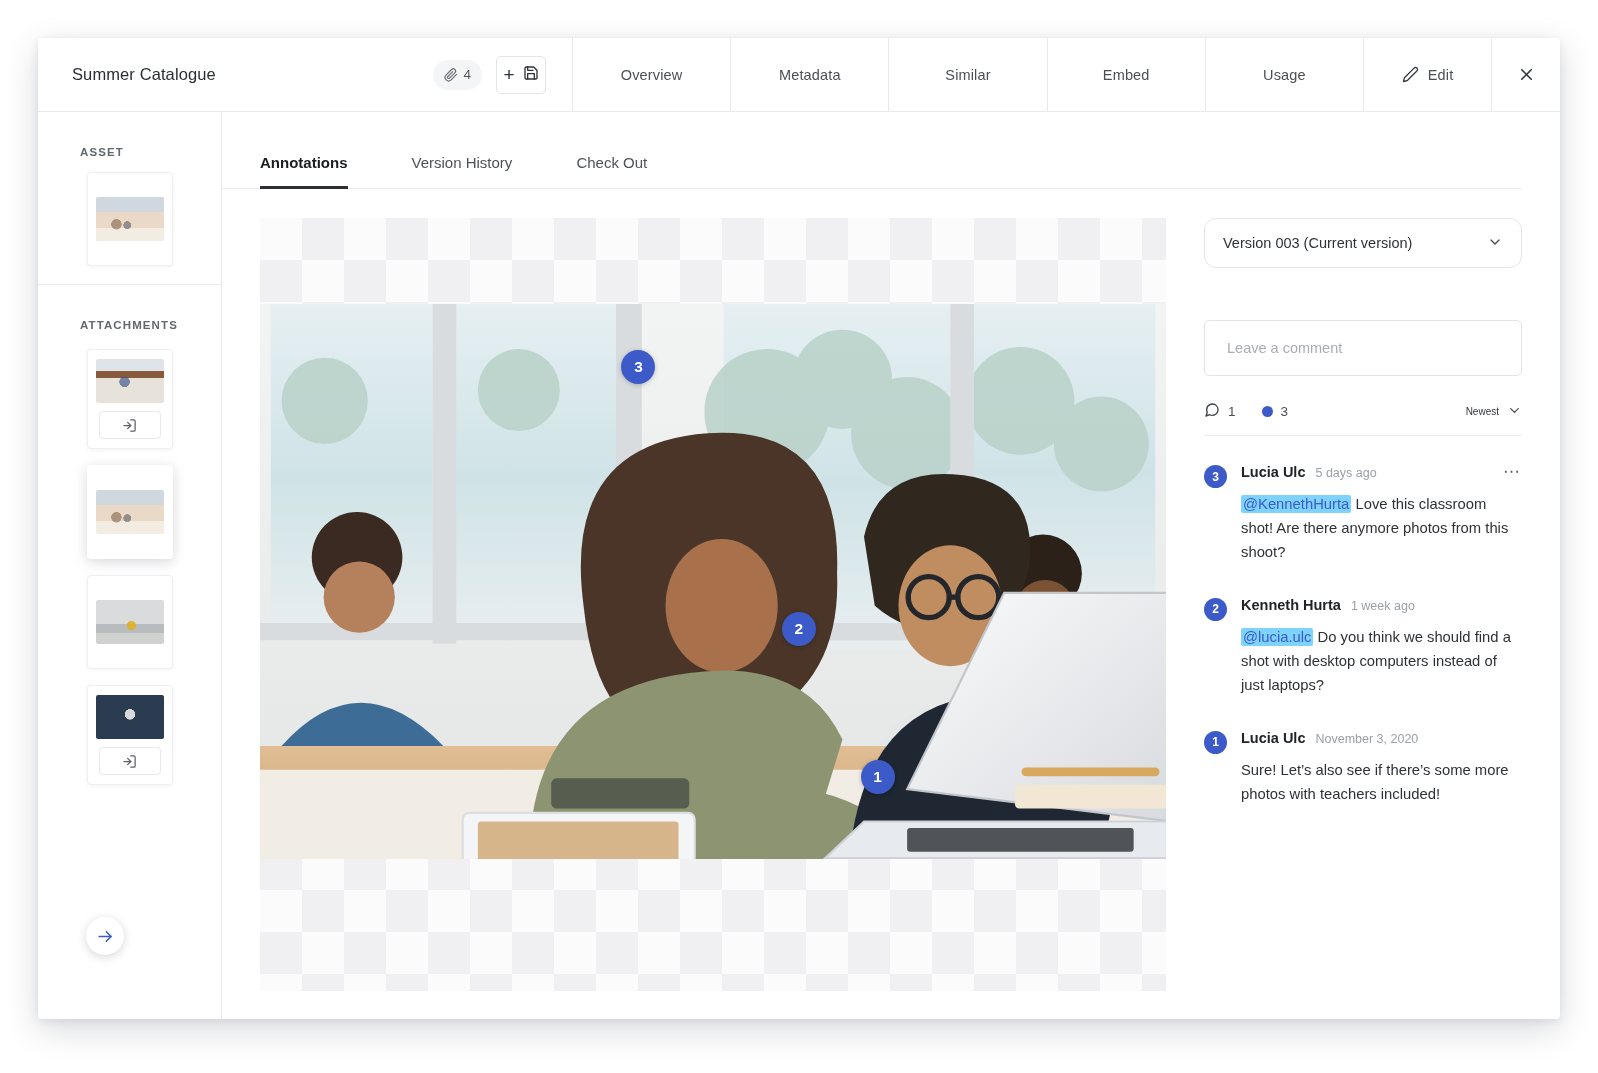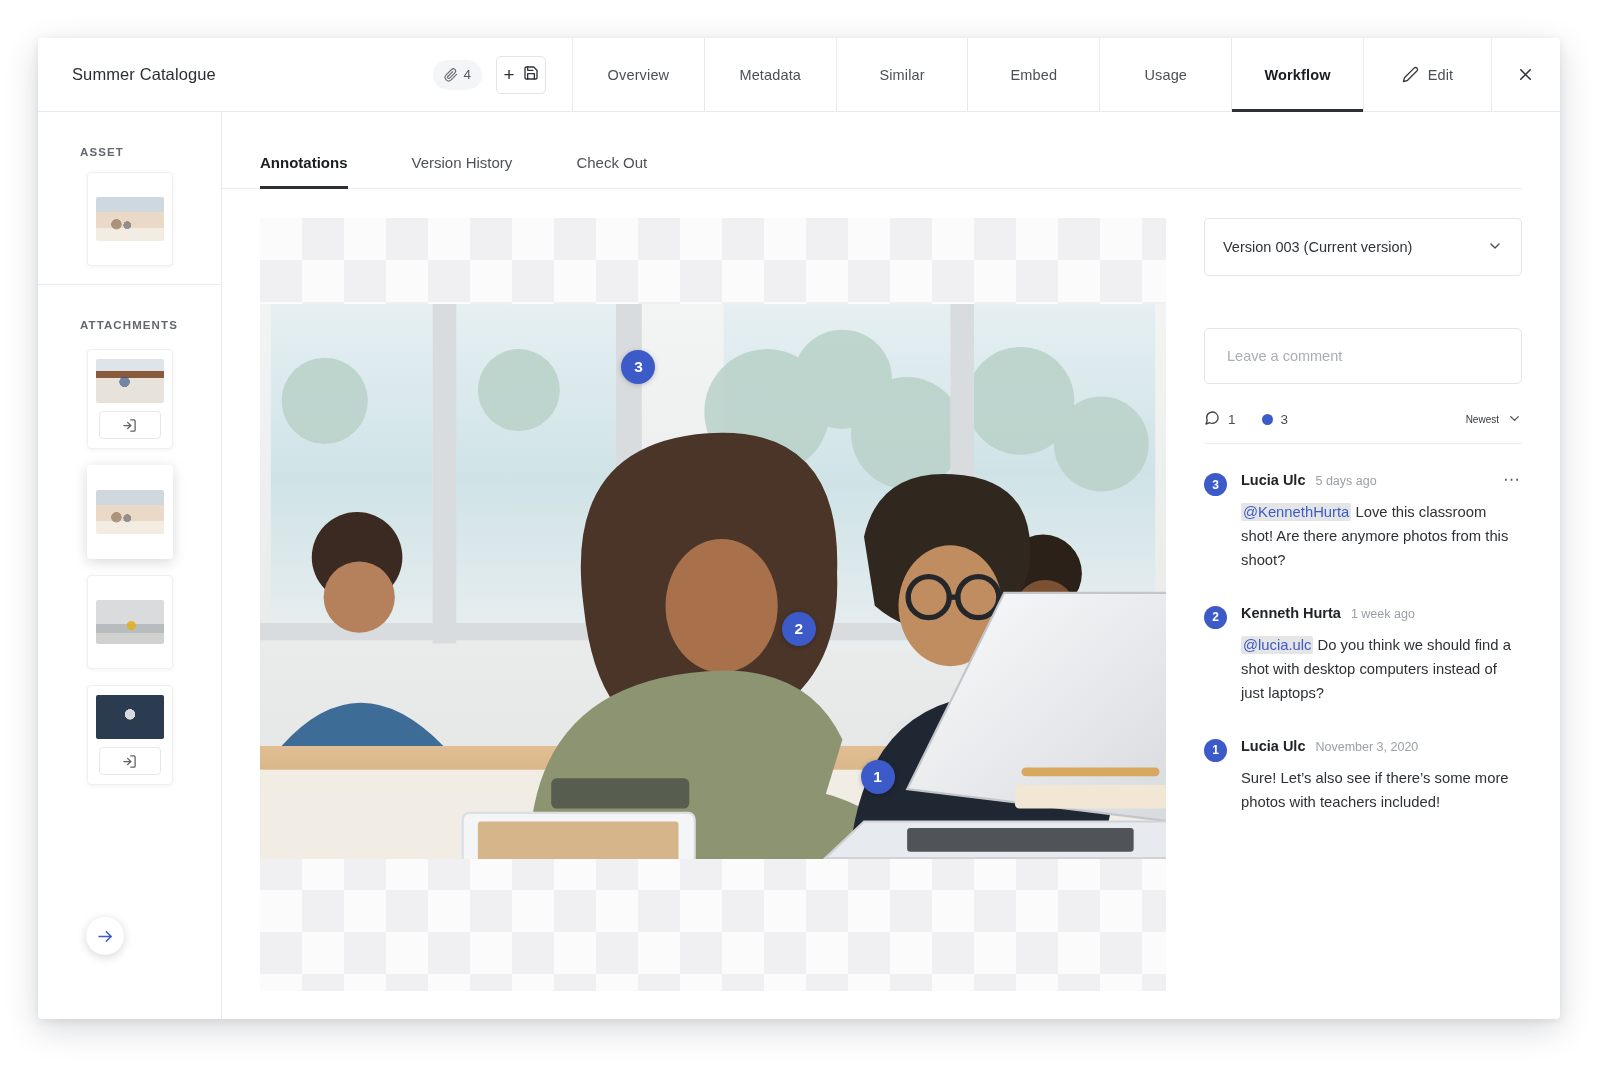--- a/index.html
+++ b/index.html
@@ -172,21 +172,21 @@
     display: flex; align-items: center; justify-content: center;
     box-shadow: 0 1px 5px rgba(0,0,0,.22);
     cursor: pointer;
   }
 
   
   .panel {
     flex: 0 0 394px; padding: 29px 38px 0 38px;
   }
   .version-select {
-    height: 58px; border: 1px solid #e4e5e9; border-radius: 5px;
+    height: 50px; border: 1px solid #e4e5e9; border-radius: 12px;
     display: flex; align-items: center; padding: 0 18px;
     font-size: 14.5px; color: #2f3337; cursor: pointer;
   }
   .version-select .vs-label { flex: 1 1 auto; }
   .comment-box {
     margin-top: 52px;
     height: 56px; border: 1px solid #e4e5e9; border-radius: 5px;
     display: flex; align-items: center; padding: 0 20px;
   }
   .comment-box input {
@@ -212,21 +212,21 @@
     color: #fff; font-size: 12px; font-weight: bold;
     display:flex; align-items:center; justify-content:center;
     margin-top: 1px;
   }
   .c-body { flex: 1 1 auto; min-width: 0; }
   .c-head { display: flex; align-items: baseline; gap: 10px; }
   .c-author { font-size: 14.5px; font-weight: bold; color: #212427; }
   .c-time { font-size: 12.5px; color: #9aa0a6; }
   .c-menu { margin-left: auto; color:#55595f; letter-spacing:2px; font-size:17px; line-height:10px; cursor:pointer;}
   .c-text { margin-top: 13px; font-size: 14.8px; line-height: 1.62; color: #2d3135; }
-  .mention { color: #3c5bc8; background: #e5e5e5; border-radius: 2px; padding: 1px 2px; }
+  .mention { color: #3c5bc8; background: #7dd3fc; border-radius: 2px; padding: 1px 2px; }
 
   
   .ph-class {
     background:
       radial-gradient(circle at 30% 62%, rgba(120,88,62,.55) 0 9%, transparent 10%),
       radial-gradient(circle at 46% 64%, rgba(60,66,80,.5) 0 8%, transparent 9%),
       linear-gradient(to bottom, #cfd8de 0 34%, #e9d9c6 34% 70%, #f2ece3 70% 100%);
   }
   .ph-office {
     background:
@@ -284,23 +284,20 @@
             <span>Metadata</span>
           </div>
         <div class="tab">
             <span>Similar</span>
           </div>
         <div class="tab">
             <span>Embed</span>
           </div>
         <div class="tab">
             <span>Usage</span>
-          </div>
-        <div class="tab active">
-            <span>Workflow</span>
           </div>
 
         <div class="tab edit">
           <span>
             <svg width="17" height="17" viewBox="0 0 24 24" fill="none" stroke="#3a3e43" stroke-width="1.9" stroke-linecap="round" stroke-linejoin="round">
               <path d="M17 3a2.83 2.83 0 1 1 4 4L7.5 20.5 2 22l1.5-5.5L17 3z"></path>
             </svg>
           </span>
           <span>Edit</span>
         </div>

